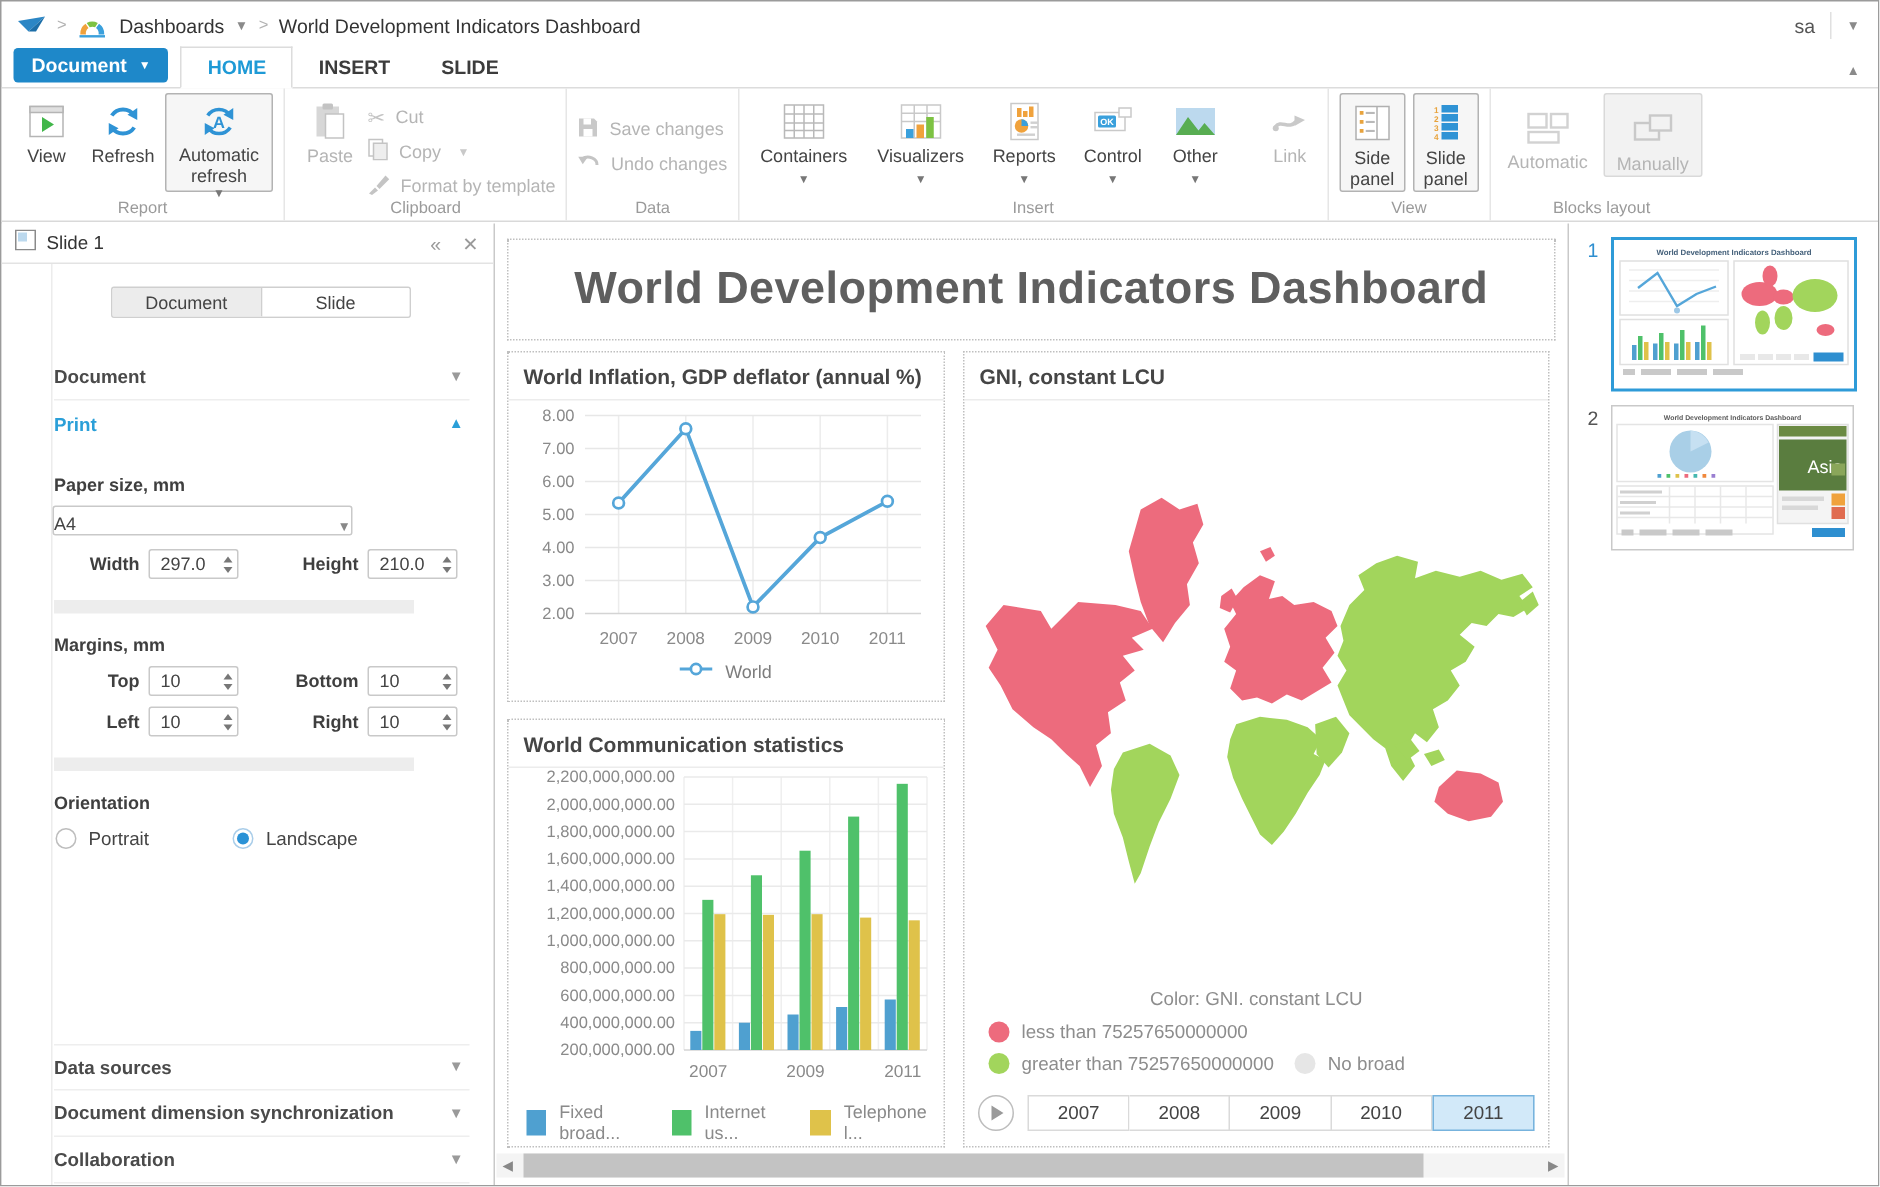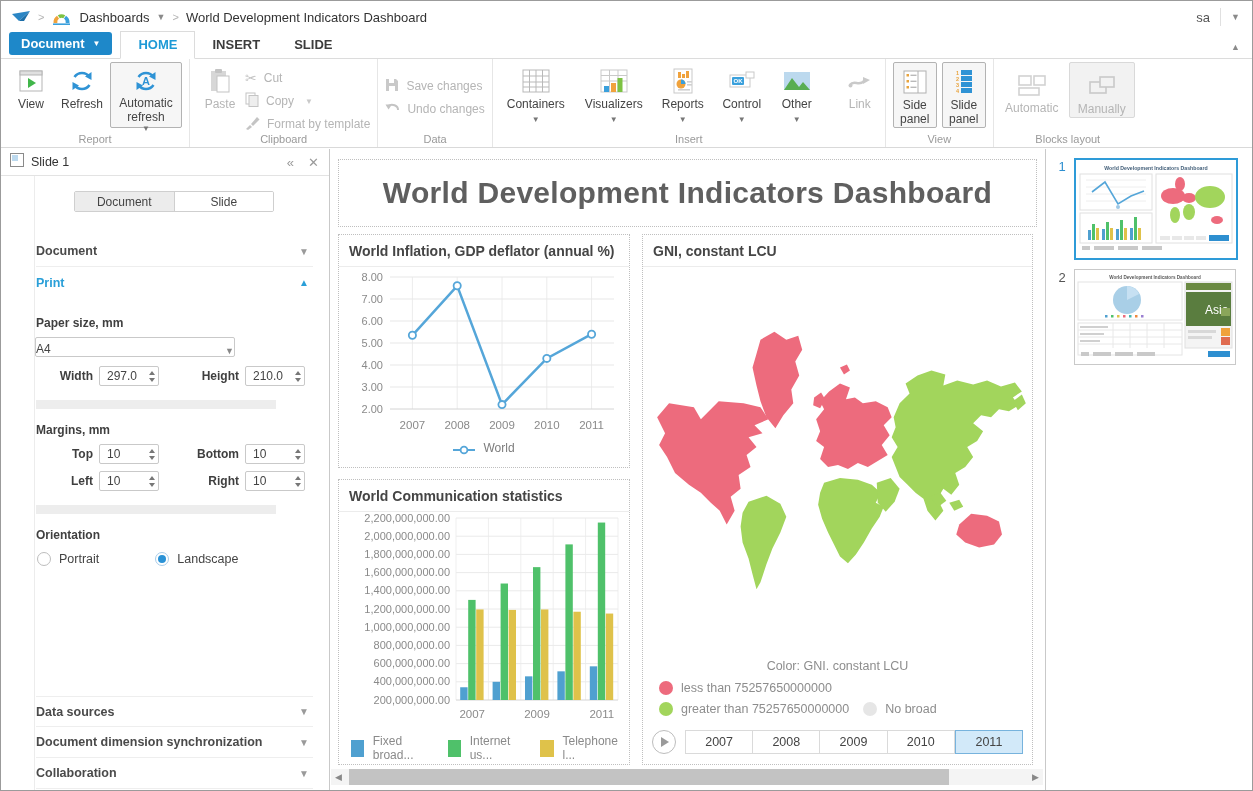--- a/index.html
+++ b/index.html
@@ -77,21 +77,21 @@
   
   .canvas { position:absolute; left:329px; right:207px; top:148px; bottom:0; background:#fff; overflow:hidden; }
   .block { position:absolute; border:1px dotted #bfbfbf; background:#fff; }
   .dash-title-block { left:8px; top:10px; width:699px; height:68px; display:flex; align-items:center; justify-content:center; }
   .dash-title { font-size:30px; font-weight:bold; color:#5f5f5f; letter-spacing:0.3px; }
   .line-block { left:8px; top:85px; width:292px; height:234px; }
   .bar-block  { left:8px; top:330px; width:292px; height:286px; }
   .map-block  { left:312px; top:85px; width:391px; height:531px; display:flex; flex-direction:column; }
   .chart-title { font-size:14px; font-weight:bold; color:#454545; padding:8px 10px 7px; border-bottom:1px solid #ececec; }
   .chart-body { display:flex; flex-direction:column; align-items:center; }
-  .legend-line { display:flex; align-items:flex-end; justify-content:center; gap:8px; margin-top:4px; }
+  .legend-line { display:flex; align-items:flex-start; justify-content:center; gap:8px; margin-top:4px; }
   .legend-line .lbl { font-size:12px; color:#7d7d7d; }
   .legend-bar { display:flex; align-items:center; gap:0; margin:8px 0 0 4px; width:100%; }
   .legend-bar .item { display:flex; align-items:center; gap:9px; font-size:12px; color:#8a8a8a; padding:0 10px; }
   .legend-bar .sw { width:17px; height:17px; }
   .map-caption { text-align:center; font-size:12.5px; color:#8d8d8d; margin-top:8px; }
   .map-legend { display:flex; flex-wrap:wrap; column-gap:14px; row-gap:7px; padding:8px 16px 0; }
   .map-legend .item { display:flex; align-items:center; gap:8px; font-size:12.5px; color:#8d8d8d; }
   .map-legend .dot { width:14px; height:14px; border-radius:50%; }
   .years-row { display:flex; align-items:center; margin:14px 9px 10px; gap:9px; }
   .play-btn { width:24px; height:24px; border:1px solid #bdbdbd; border-radius:50%; display:flex; align-items:center; justify-content:center; cursor:pointer; background:#fff; }

